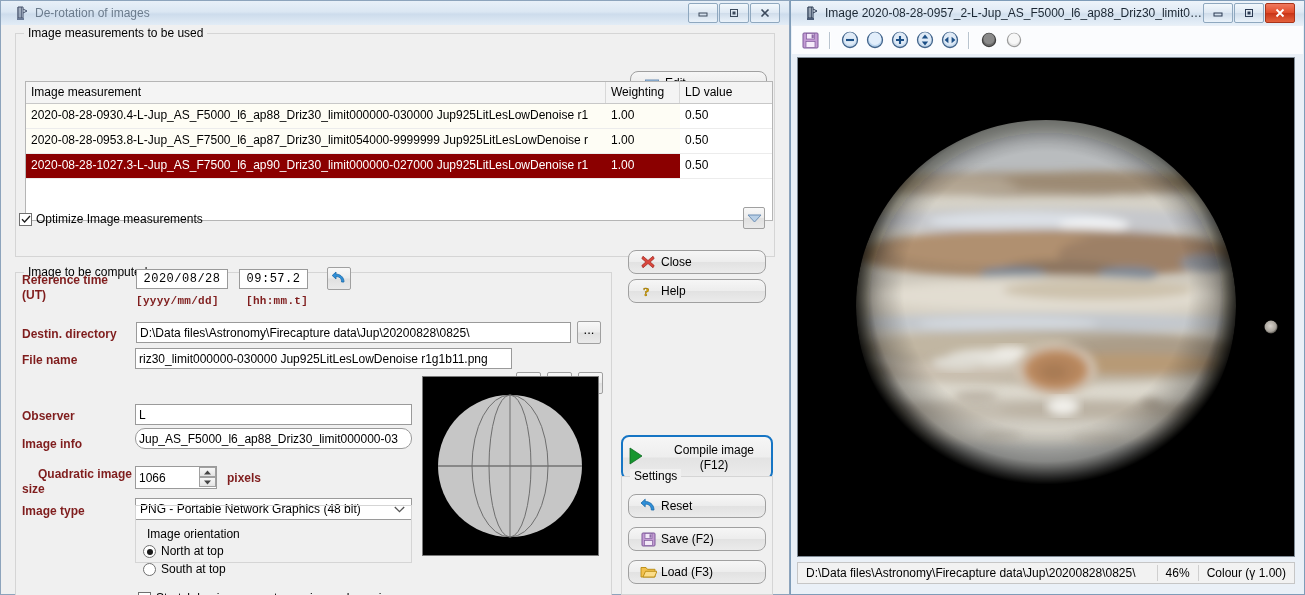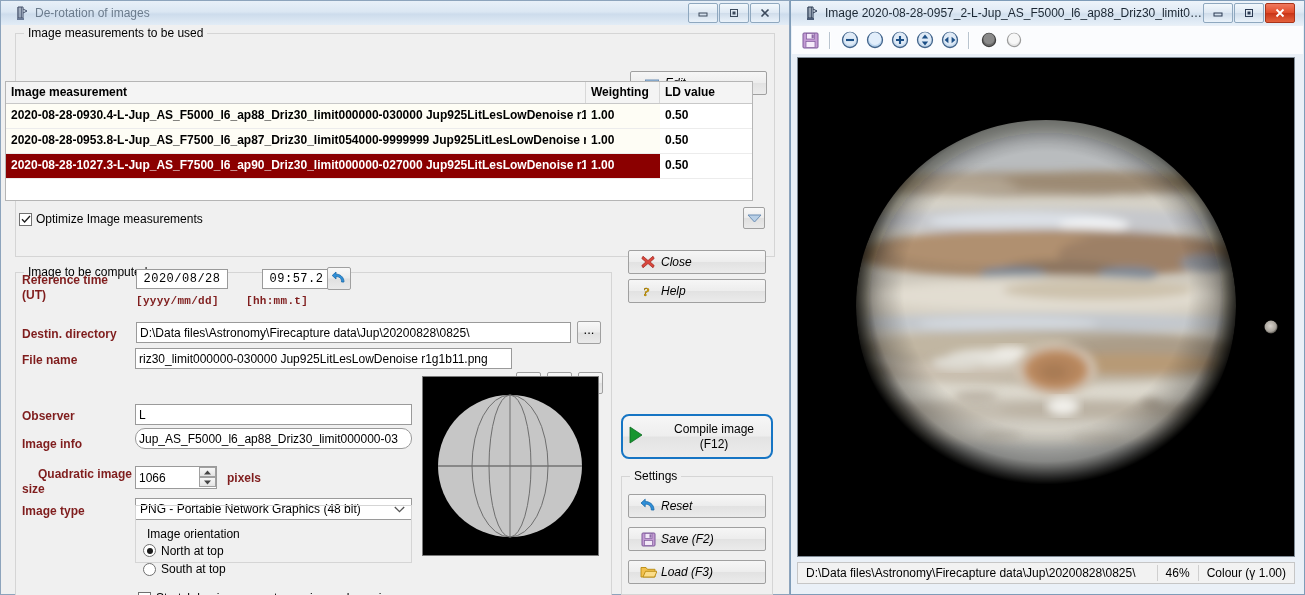--- a/index.html
+++ b/index.html
@@ -31,23 +31,23 @@
   
   .tbl{position:absolute;border:1px solid #b5b5b5;background:#fff;box-sizing:border-box;overflow:hidden;}
   .thead{display:flex;height:21px;background:#f4f4f4;border-bottom:1px solid #c8c8c8;}
   .th{font-size:12px;padding:3px 5px;box-sizing:border-box;border-right:1px solid #d8d8d8;white-space:nowrap;overflow:hidden;}
   .trow{display:flex;height:24px;align-items:stretch;border-bottom:1px solid #ececec;}
   .td{font-size:12px;padding:4px 5px;box-sizing:border-box;white-space:nowrap;overflow:hidden;}
   .trow.alt{background:#fefdf5;}
   .trow.sel .td.c0,.trow.sel .td.c1{background:#8b0000;color:#fff;}
 
   
-  .btn{border:1px solid #a0a0a0;border-radius:2px;
+  .btn{border:1px solid #a0a0a0;border-radius:8px;
        background:linear-gradient(180deg,#f6f6f6 0%,#ededed 48%,#e2e2e2 52%,#ebebeb 100%);
-       display:flex;align-items:center;box-sizing:border-box;font-size:12px;cursor:default;font-style:italic;}
+       display:flex;align-items:center;box-sizing:border-box;font-size:12px;cursor:default;}
   .btn .bico{flex:0 0 auto;display:flex;align-items:center;justify-content:center;}
   .btn .blabel{flex:1 1 auto;}
 
   
   .inp{border:1px solid #9a9a9a;background:#fff;box-sizing:border-box;font-size:12px;
        display:flex;align-items:center;padding:0 3px;white-space:nowrap;overflow:hidden;}
   .inp.mono{font-family:"Liberation Mono",monospace;font-size:12px;letter-spacing:.5px;}
   .lbl{position:absolute;font-size:12px;color:#7f1d1d;font-weight:bold;}
   .monolbl{font-family:"Liberation Mono",monospace;font-size:11px;letter-spacing:.3px;}
 
@@ -66,21 +66,21 @@
             display:flex;align-items:center;justify-content:center;box-sizing:border-box;}
 
   .sqbtn{border:1px solid #a0a0a0;border-radius:2px;
          background:linear-gradient(180deg,#f8f8f8 0%,#ececec 48%,#e0e0e0 52%,#eaeaea 100%);
          display:flex;align-items:center;justify-content:center;box-sizing:border-box;cursor:default;position:absolute;}
 
   .preview{position:absolute;background:#000;border:1px solid #7a7a7a;box-sizing:border-box;}
 
   .compile{position:absolute;border:2px solid #1675c4;border-radius:8px;
            background:linear-gradient(180deg,#f6f6f6 0%,#eeeeee 48%,#e3e3e3 52%,#ececec 100%);
-           display:flex;align-items:center;box-sizing:border-box;cursor:default;}
+           display:flex;align-items:center;box-sizing:border-box;cursor:default;margin-top:21px;}
   .compile .ctext{flex:1 1 auto;text-align:center;line-height:15px;font-size:12px;}
 
   
   #imgwin{left:790px;top:0;width:515px;height:595px;background:#eaf0f7;border:1px solid #7f9cb8;}
   .imgtoolbar{position:absolute;left:1px;top:25px;right:1px;height:28px;background:#fbfcfe;
               display:flex;align-items:center;padding-left:8px;gap:4px;box-sizing:border-box;}
   .tbsep{width:0;border-left:1px solid #b9c4cf;border-right:1px solid #ffffff;height:17px;margin:0 4px;}
   .tbi{width:21px;height:21px;display:flex;align-items:center;justify-content:center;cursor:default;}
   .canvaswrap{position:absolute;left:6px;top:56px;width:498px;height:500px;background:#000;border:1px solid #7f8a95;box-sizing:border-box;overflow:hidden;}
   .statusbar{position:absolute;left:6px;bottom:10px;width:498px;height:22px;background:#f2f2f2;border:1px solid #c6c6c6;
@@ -132,21 +132,21 @@
 
       <div class="btn" style="position:absolute;left:629px;top:46px;width:137px;height:24px;padding:0 8px;">
         <span class="bico" style="width:26px;">
           <svg width="16" height="9" viewBox="0 0 16 9">
               <path d="M1 1 L15 1 L8 8 Z" fill="#9fc0e0" stroke="#6d8fb5" stroke-width="1"></path>
             </svg>
         </span>
         <span class="blabel">Edit</span>
       </div>
 
-      <div class="tbl" style="left:4px;top:56px;width:748px;height:120px;font-weight:bold;">
+      <div class="tbl" style="left:24px;top:56px;width:748px;height:140px;">
         <div class="thead">
           <div class="th" style="width:580px;">Image measurement</div>
           <div class="th" style="width:74px;">Weighting</div>
           <div class="th" style="width:92px;border-right:none;">LD value</div>
         </div>
         <div class="trow alt">
           <div class="td c0" style="width:580px;">2020-08-28-0930.4-L-Jup_AS_F5000_l6_ap88_Driz30_limit000000-030000 Jup925LitLesLowDenoise r1</div>
           <div class="td c1" style="width:74px;">1.00</div>
           <div class="td c2" style="width:92px;background:#fff;">0.50</div>
         </div>
@@ -179,21 +179,21 @@
       <div class="gbox" style="left:14px;top:247px;width:597px;height:324px;">
         <span class="legend">Image to be computed</span>
       </div>
 
       <span class="lbl" style="left:21px;top:248px;">Reference time</span>
       <span class="lbl" style="left:21px;top:263px;">(UT)</span>
 
       <div class="inp mono" style="position:absolute;left:135px;top:244px;width:92px;height:20px;justify-content:center;">
         <span>2020/08/28</span>
       </div>
-      <div class="inp mono" style="position:absolute;left:261px;top:244px;width:69px;height:20px;justify-content:center;">
+      <div class="inp mono" style="position:absolute;left:238px;top:244px;width:69px;height:20px;justify-content:center;">
         <span>09:57.2</span>
       </div>
       <div class="sqbtn" style="left:326px;top:242px;width:24px;height:23px;">
         <svg width="16" height="15" viewBox="0 0 16 15">
           <path d="M13 11 C13 5.5 8.5 3 5 3.2 L5 1 L1.2 4.5 L5 8 L5 5.6 C7.8 5.5 10.6 6.9 10.6 11 Z" fill="#2f8fd8" stroke="#1b6aa8" stroke-width="0.8"></path>
         </svg>
       </div>
       <span class="lbl monolbl" style="left:135px;top:270px;">[yyyy/mm/dd]</span>
       <span class="lbl monolbl" style="left:245px;top:270px;">[hh:mm.t]</span>
 
@@ -264,21 +264,21 @@
         <span>PNG  - Portable Network Graphics (48 bit)</span>
         <span class="caret">
           <svg width="11" height="7" viewBox="0 0 11 7">
               <path d="M0.8 1 L5.5 5.6 L10.2 1" stroke="#555" stroke-width="1.3" fill="none"></path>
             </svg>
         </span>
       </div>
 
       <div class="gbox" style="left:134px;top:480px;width:277px;height:58px;background:transparent;"></div>
       <span style="position:absolute;left:143px;top:502px;background:#f0f0f0;padding:0 3px;font-size:12px;">Image orientation</span>
-      <div style="position:absolute;left:142px;top:519px;display:flex;align-items:flex-start;gap:5px;">
+      <div style="position:absolute;left:142px;top:519px;display:flex;align-items:flex-end;gap:5px;">
         <span class="radio">
             <span class="dot"></span>
           </span>
         <span>North at top</span>
       </div>
       <div style="position:absolute;left:142px;top:537px;display:flex;align-items:center;gap:5px;">
         <span class="radio"></span>
         <span>South at top</span>
       </div>
 

